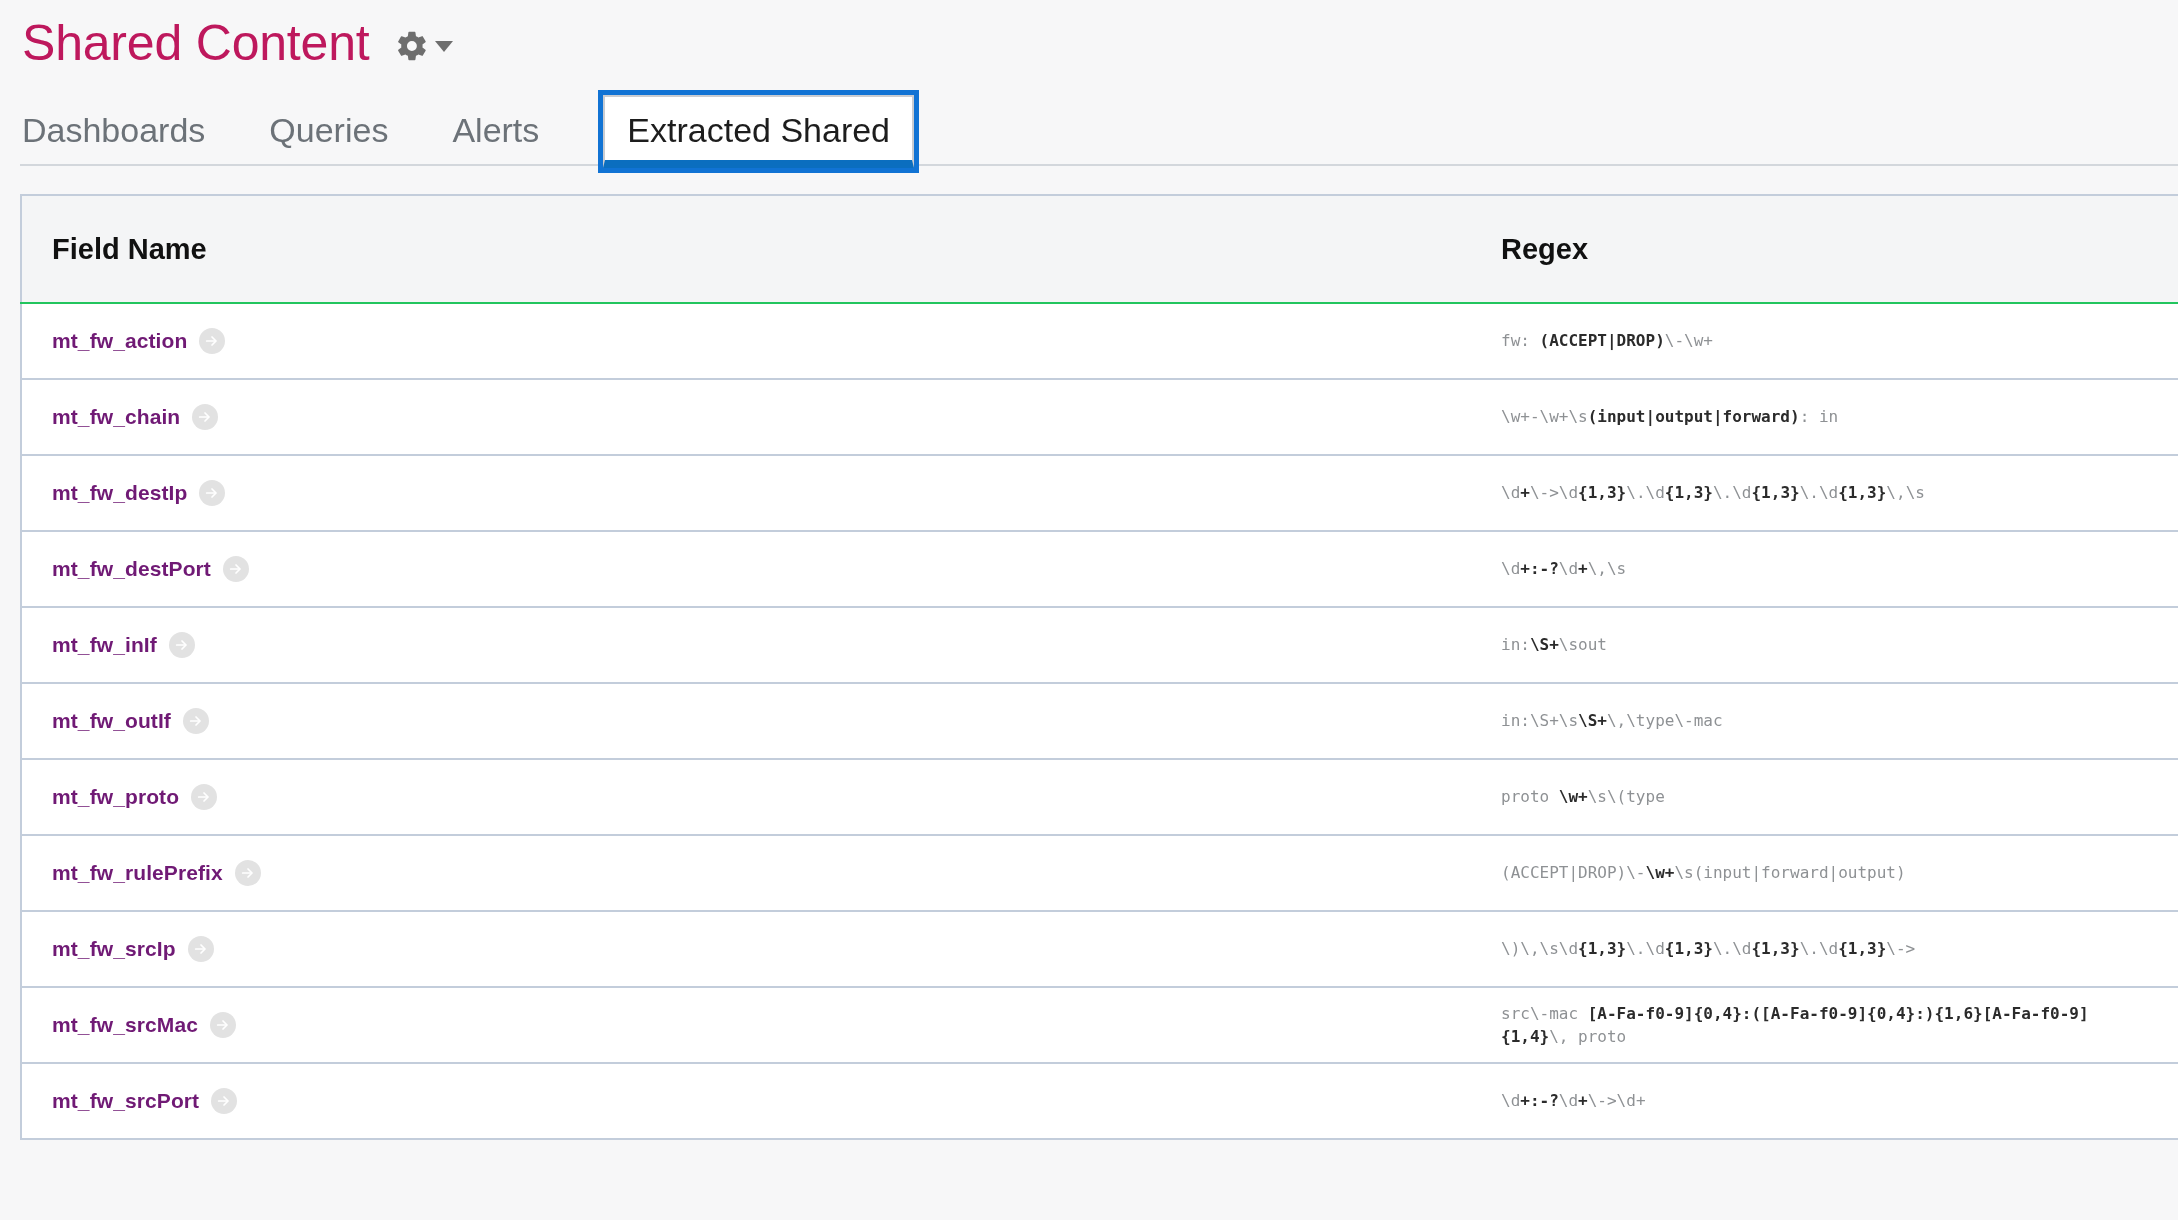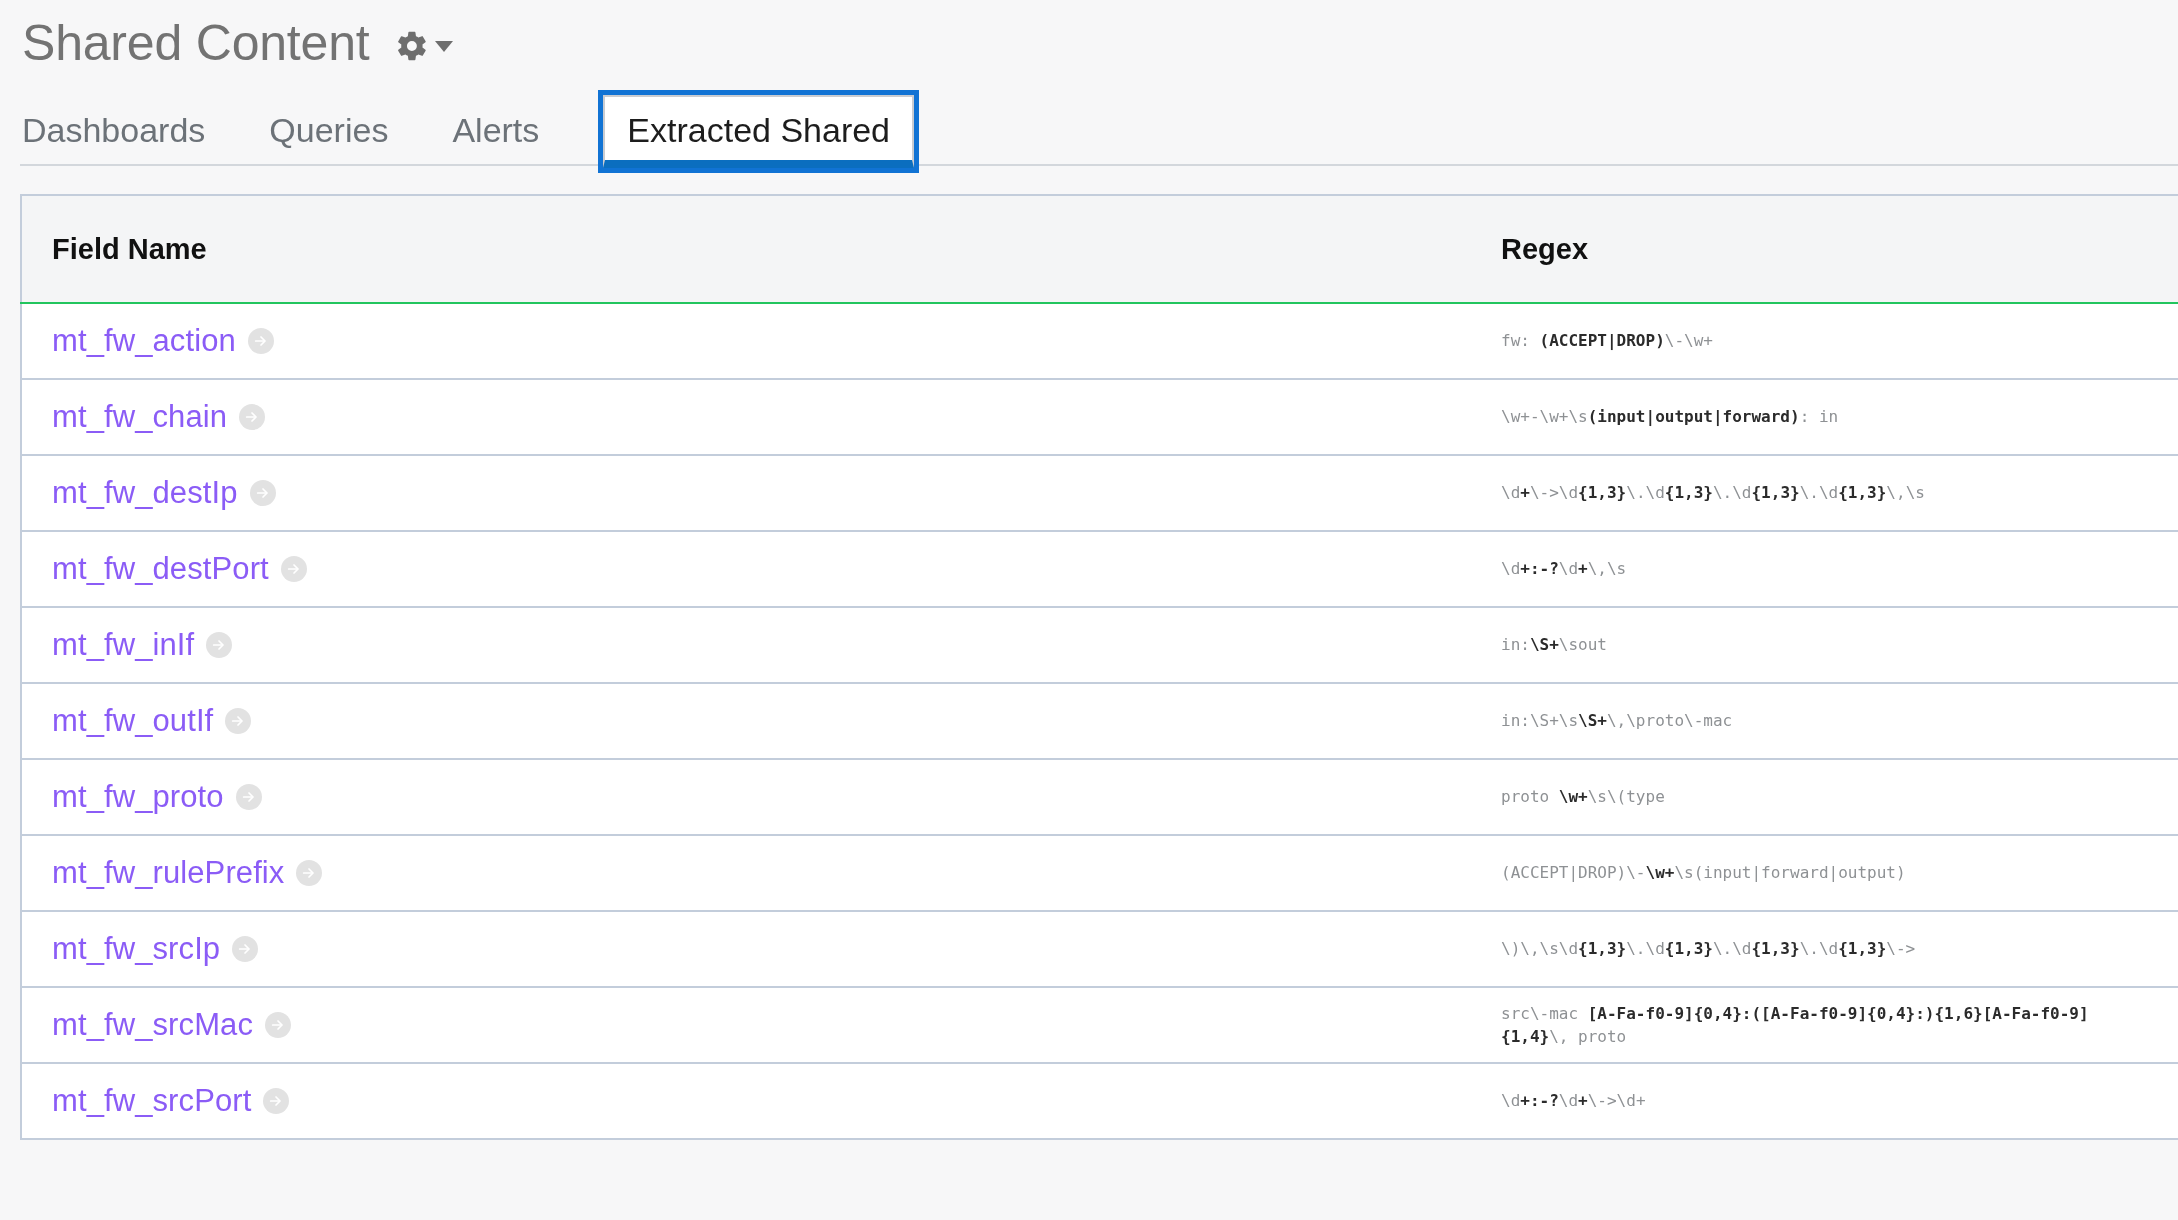--- a/index.html
+++ b/index.html
@@ -16,21 +16,21 @@
   
   .header {
     display: flex;
     align-items: center;
     padding: 8px 0 0 22px;
     height: 78px;
   }
   .page-title {
     font-size: 50px;
     font-weight: 400;
-    color: #737373;
+    color: #be185d;
     letter-spacing: -0.2px;
     line-height: 1;
   }
   .gear-wrap {
     display: flex;
     align-items: center;
     gap: 6px;
     margin-left: 26px;
     margin-top: 6px;
     cursor: pointer;
@@ -125,23 +125,24 @@
   col.c-name  { width: 1450px; }
   col.c-regex { width: 700px; }
   col.c-keep  { width: 370px; }
 
   .field-cell {
     display: flex;
     align-items: center;
     gap: 12px;
   }
   .field-name {
-    font-size: 31px;
-    color: #8b5cf6;
+    font-size: 21px;
+    color: #701a75;
     letter-spacing: 0.1px;
+    font-weight: bold;
   }
   .arrow-badge {
     display: inline-flex;
     align-items: center;
     justify-content: center;
     width: 26px; height: 26px;
     border-radius: 50%;
     background: #e2e2e2;
     flex: 0 0 auto;
     cursor: pointer;
@@ -300,21 +301,21 @@
                 <span class="field-name">mt_fw_outIf</span>
                 <span class="arrow-badge">
                   <svg width="16" height="16" viewBox="0 0 24 24" fill="none" stroke="#ffffff" stroke-width="2.6" stroke-linecap="round" stroke-linejoin="round" aria-hidden="true">
                     <path d="M4 12h13"></path>
                     <path d="M12 6l6 6-6 6"></path>
                   </svg>
                 </span>
               </div>
             </td>
             <td>
-              <div class="regex-cell"><span class="lit">in:\S+\s</span><span class="hl">\S+</span><span class="lit">\,\proto\-mac</span></div>
+              <div class="regex-cell"><span class="lit">in:\S+\s</span><span class="hl">\S+</span><span class="lit">\,\type\-mac</span></div>
             </td>
             <td></td>
           </tr>
           <tr>
             <td>
               <div class="field-cell">
                 <span class="field-name">mt_fw_proto</span>
                 <span class="arrow-badge">
                   <svg width="16" height="16" viewBox="0 0 24 24" fill="none" stroke="#ffffff" stroke-width="2.6" stroke-linecap="round" stroke-linejoin="round" aria-hidden="true">
                     <path d="M4 12h13"></path>

